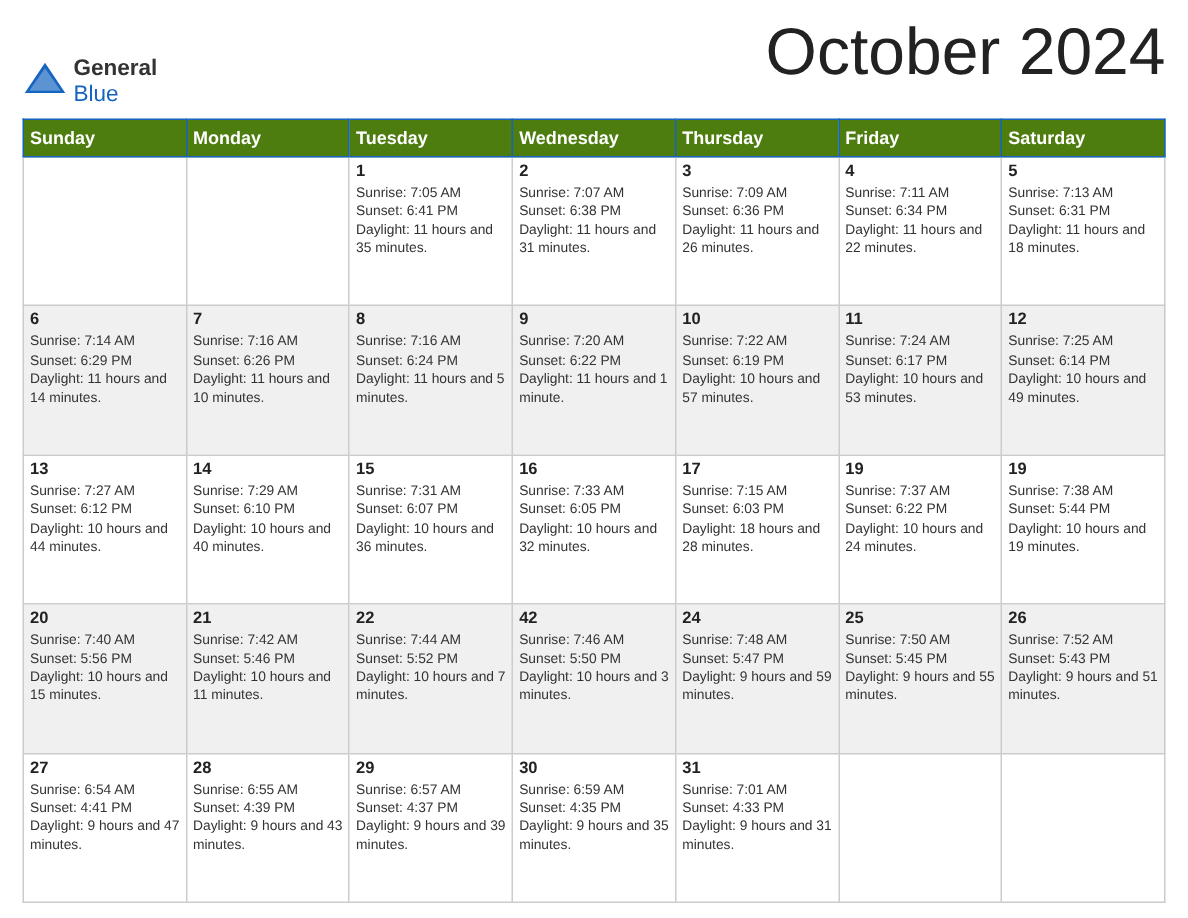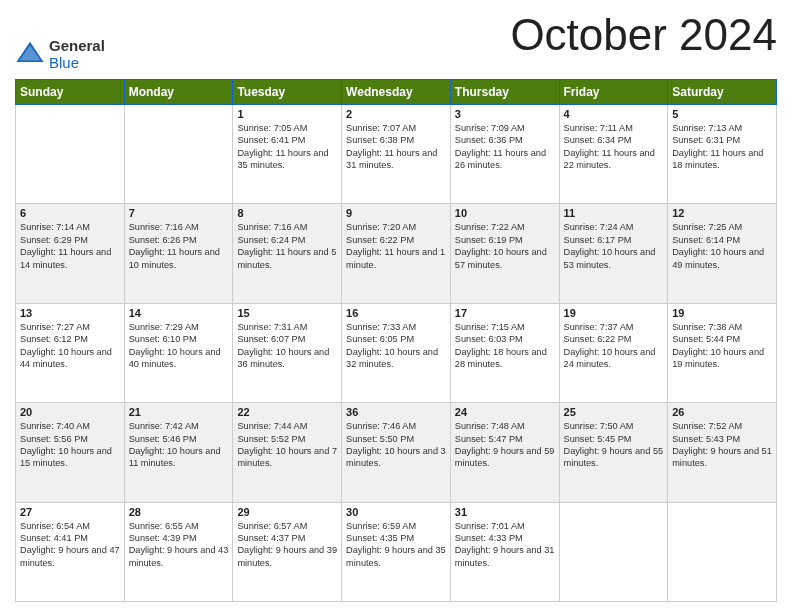--- a/index.html
+++ b/index.html
@@ -268,21 +268,21 @@
             <span class="cell-line">Sunset: 5:46 PM</span>
             <span class="cell-line">Daylight: 10 hours and 11 minutes.</span>
           </td>
           <td>
             <span class="day-num">22</span>
             <span class="cell-line">Sunrise: 7:44 AM</span>
             <span class="cell-line">Sunset: 5:52 PM</span>
             <span class="cell-line">Daylight: 10 hours and 7 minutes.</span>
           </td>
           <td>
-            <span class="day-num">36</span>
+            <span class="day-num">42</span>
             <span class="cell-line">Sunrise: 7:46 AM</span>
             <span class="cell-line">Sunset: 5:50 PM</span>
             <span class="cell-line">Daylight: 10 hours and 3 minutes.</span>
           </td>
           <td>
             <span class="day-num">24</span>
             <span class="cell-line">Sunrise: 7:48 AM</span>
             <span class="cell-line">Sunset: 5:47 PM</span>
             <span class="cell-line">Daylight: 9 hours and 59 minutes.</span>
           </td>

